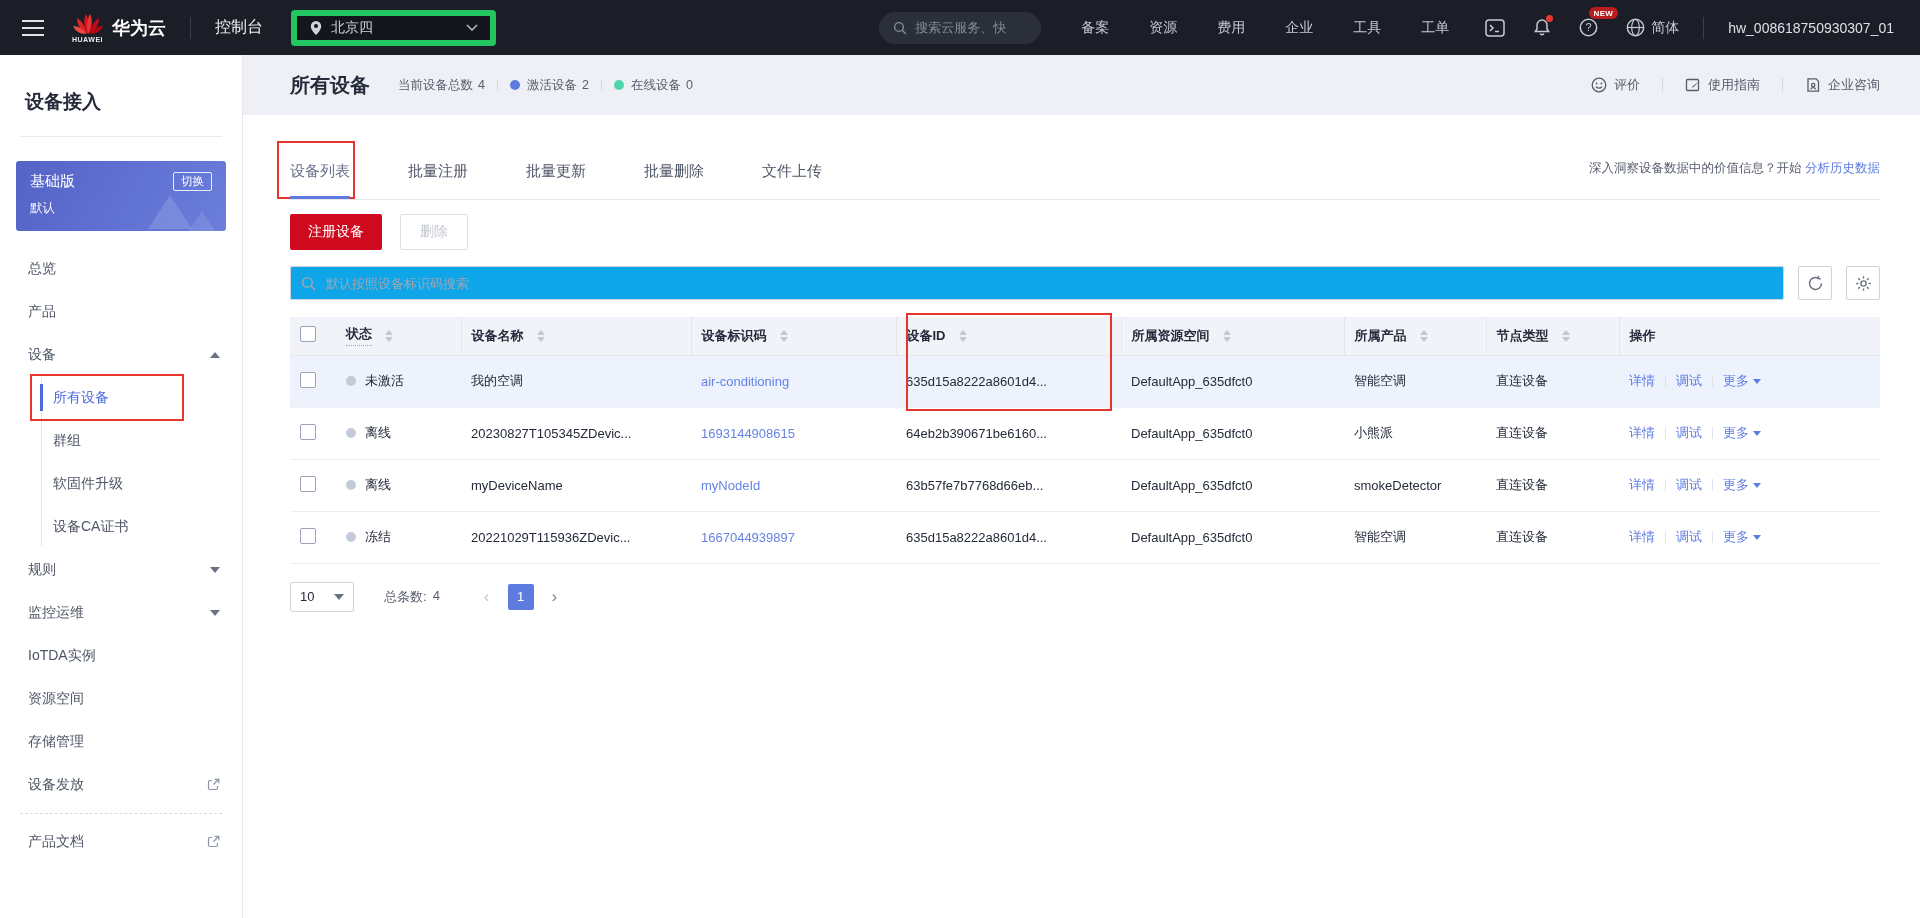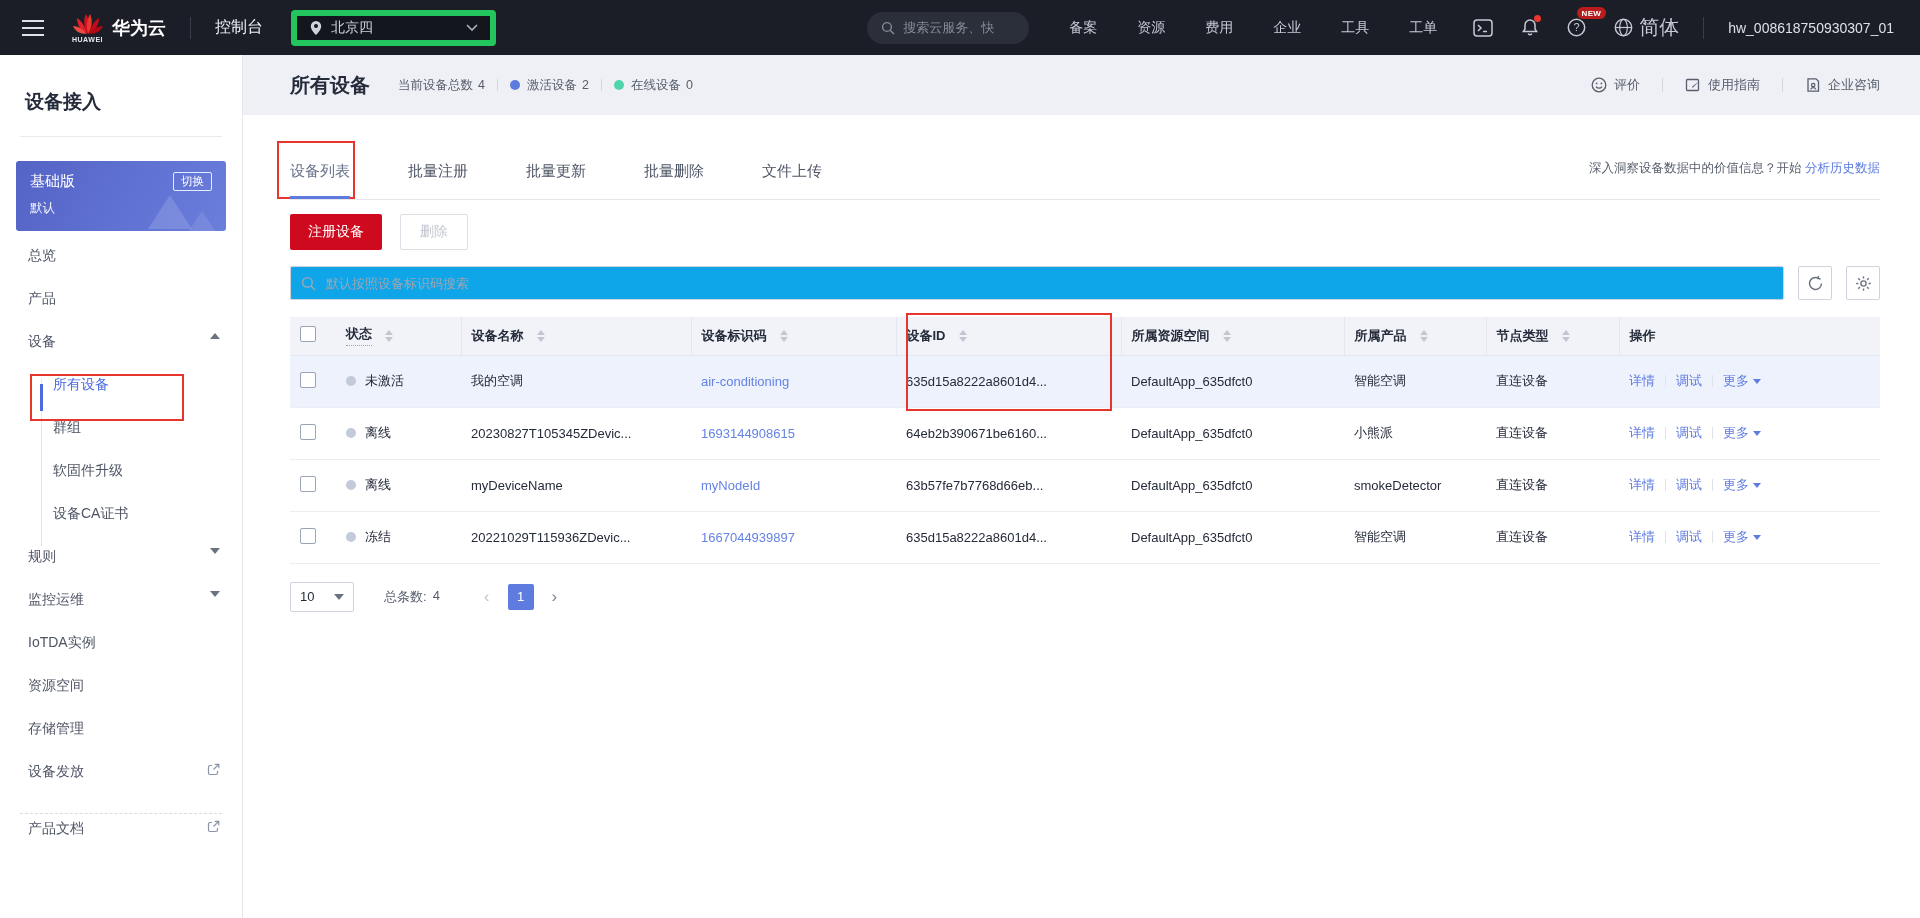--- a/index.html
+++ b/index.html
@@ -23,38 +23,38 @@
   .region .lbl { margin-left:8px; }
   .region .sp { flex:1; }
   .tb-spacer { flex:1; }
   .tb-search { display:flex; align-items:center; gap:8px; background:#2b2f3a; border-radius:16px; height:32px; width:162px; padding:0 14px; font-size:13px; color:#858b98; overflow:hidden; white-space:nowrap; cursor:text; }
   .tb-nav { display:flex; gap:40px; margin-left:40px; font-size:14px; }
   .tb-nav span { cursor:pointer; }
   .tb-icons { display:flex; align-items:center; gap:28px; margin-left:36px; }
   .tb-ico { position:relative; display:flex; align-items:center; cursor:pointer; }
   .bell-dot { position:absolute; top:-3px; right:-2px; width:7px; height:7px; border-radius:50%; background:#e8372f; }
   .new-badge { position:absolute; top:-11px; right:-20px; background:#b91c1c; color:#fff; font-size:8px; font-weight:bold; padding:1.5px 5px; border-radius:7px; letter-spacing:.3px; }
-  .lang { display:flex; align-items:center; gap:6px; font-size:20px; cursor:pointer; }
+  .lang { display:flex; align-items:center; gap:6px; font-size:14px; cursor:pointer; }
   .tb-user { margin-left:24px; font-size:14px; color:#dde0e8; cursor:pointer; }
   
   .shell { display:flex; height:863px; }
   
   .sidebar { width:243px; background:#fff; border-right:1px solid #e6e8ee; flex:none; overflow:hidden; }
   .sb-title { font-size:19px; font-weight:bold; padding:34px 0 0 25px; }
   .sb-div { height:1px; background:#e8eaef; margin:21px 20px 0; }
   .edition { margin:24px 16px 0; height:70px; border-radius:3px; background:linear-gradient(118deg,#5463c6 0%,#6376d6 70%,#6c7edb 100%); padding:11px 14px; color:#fff; position:relative; overflow:hidden; cursor:pointer; }
   .edition-row { display:flex; justify-content:space-between; align-items:center; position:relative; z-index:1; }
   .edition-name { font-size:15px; }
   .edition-switch { border:1px solid rgba(255,255,255,.85); border-radius:2px; font-size:11.5px; padding:1px 7px; cursor:pointer; }
   .edition-sub { font-size:12.5px; opacity:.92; margin-top:9px; position:relative; z-index:1; }
   .edition .tri { position:absolute; width:0; height:0; border-style:solid; opacity:.14; }
   .edition .t1 { border-width:0 22px 34px 22px; border-color:transparent transparent #fff transparent; right:34px; bottom:2px; }
   .edition .t2 { border-width:0 16px 24px 16px; border-color:transparent transparent #fff transparent; right:8px; bottom:-4px; opacity:.10; }
   .menu { margin-top:16px; }
-  .mi { height:43px; display:flex; align-items:flex-start; padding:0 22px 0 28px; font-size:14px; color:#4e5565; position:relative; cursor:pointer; }
+  .mi { height:43px; display:flex; align-items:center; padding:0 22px 0 28px; font-size:14px; color:#4e5565; position:relative; cursor:pointer; }
   .mi .lbl { flex:1; white-space:nowrap; overflow:hidden; }
   .sub-block { position:relative; }
   .sub-block::before { content:''; position:absolute; left:41px; top:2px; bottom:2px; width:1px; background:#e3e6ec; }
   .mi.sub { padding-left:53px; }
   .mi.active { color:#4d6bdf; }
   .mi.active::before { content:''; position:absolute; left:40px; top:8px; bottom:8px; width:3px; background:#4d6bdf; z-index:1; }
   .chev { width:0; height:0; border-left:5px solid transparent; border-right:5px solid transparent; margin-left:8px; }
   .chev.up { border-bottom:6px solid #6b7280; }
   .chev.down { border-top:6px solid #6b7280; }
   .mi-red-box { position:absolute; left:30px; right:58px; top:-2px; bottom:-2px; border:2.5px solid #e8352b; pointer-events:none; z-index:2; }

